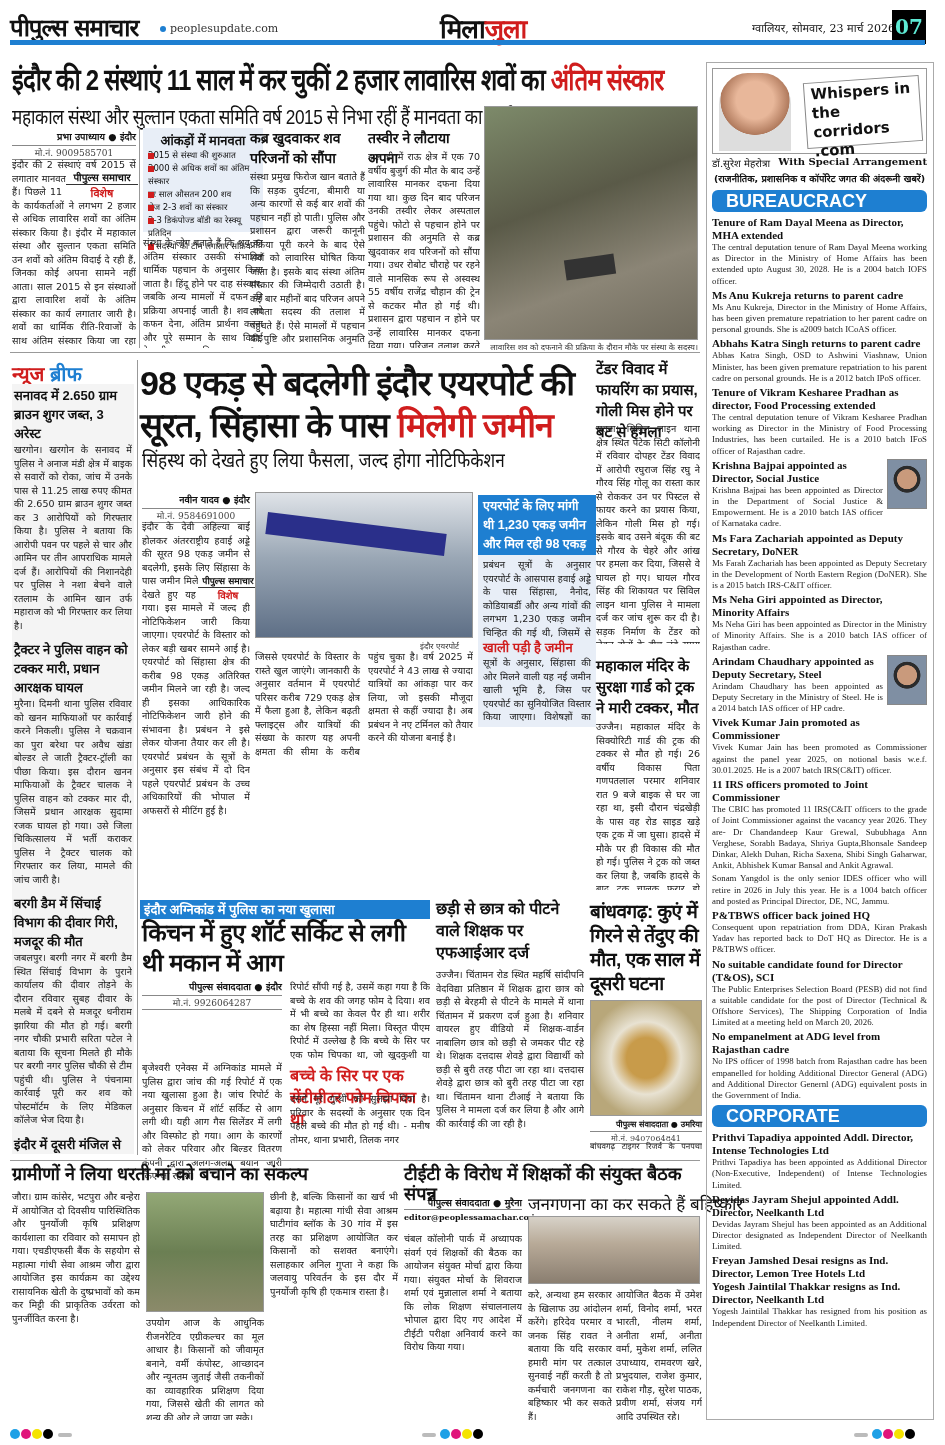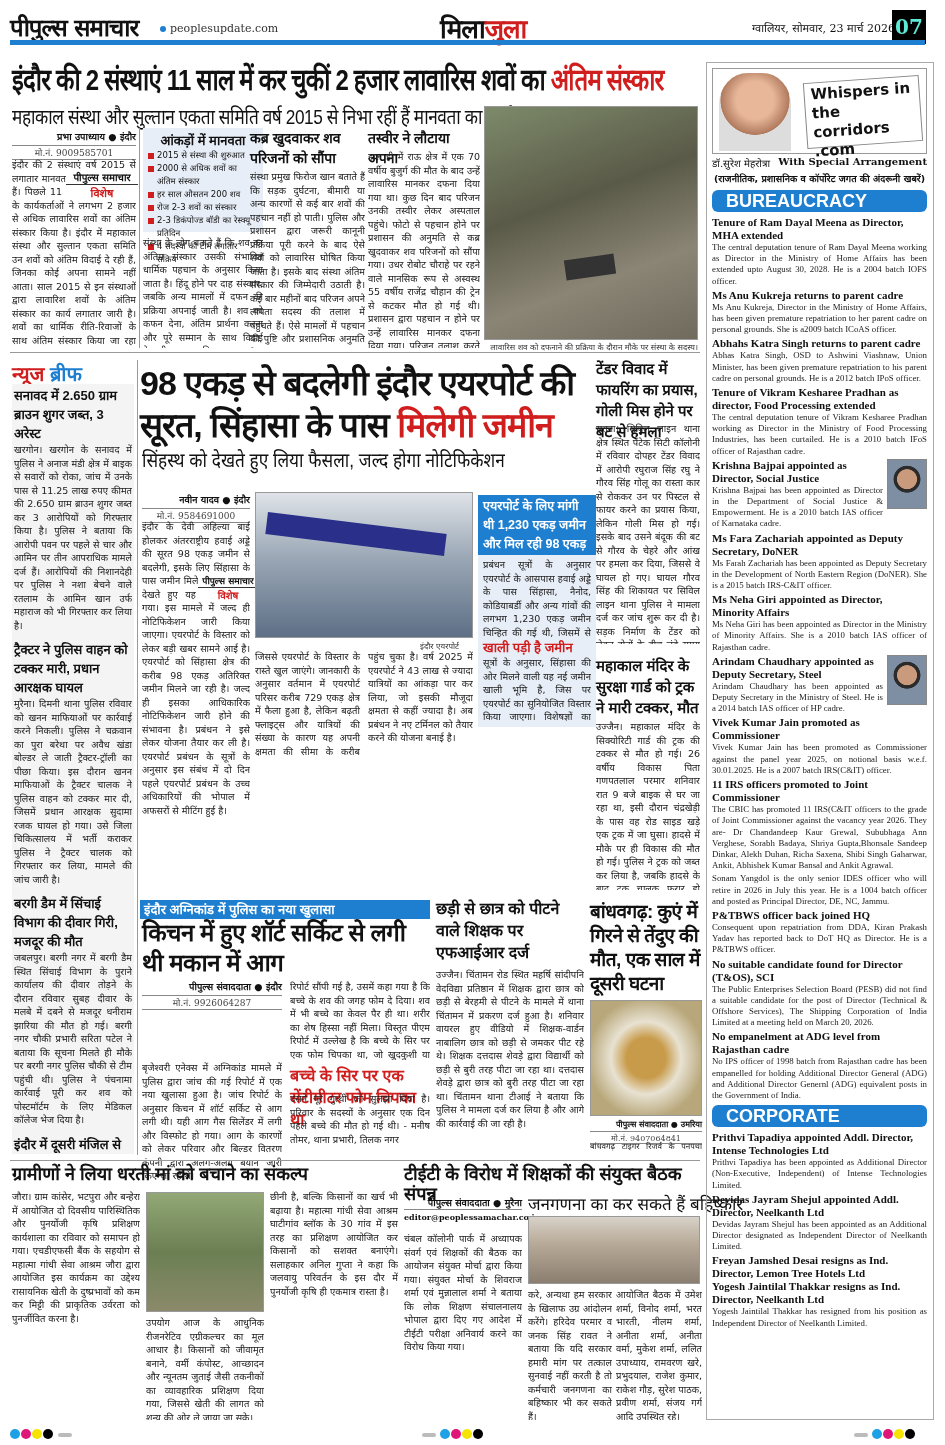--- a/index.html
+++ b/index.html
@@ -15,21 +15,21 @@
 .rule{left:10px;top:40px;width:915px;height:5px;background:#1e7fd1}
 .hl1{left:12px;top:58px;width:690px;font:bold 30px "Liberation Sans",sans-serif;letter-spacing:-1px;white-space:nowrap;transform-origin:left;transform:scaleX(.8)}
 .hl1 .red{color:#d01d1d}
 .sub1{left:12px;top:102px;font:21px "Liberation Sans",sans-serif;letter-spacing:-.5px;white-space:nowrap;transform-origin:left;transform:scaleX(.82)}
 .col{font:9.5px/13.5px "DejaVu Sans",sans-serif;text-align:justify;color:#222;overflow:hidden}
 .byline{font:bold 9.5px "DejaVu Sans",sans-serif;text-align:right}
 .byline:after{content:""}
 .mob{font:9px "DejaVu Serif",serif;text-align:center;color:#444;border-top:1px solid #888;border-bottom:1px solid #888;margin:2px 0}
 .boxtitle{font:bold 13px "Liberation Sans",sans-serif;text-align:center}
 .factbox{left:143px;top:128px;width:120px;height:104px;background:#e8eef7;padding:3px 5px}
-.factbox li{list-style:none;font:8.5px/13px "DejaVu Sans",sans-serif;position:relative;padding-left:9px}
+.factbox li{list-style:none;font:8.5px/13px "DejaVu Sans",sans-serif;position:relative;}
 .factbox li:before{content:"";position:absolute;left:0;top:4px;width:6px;height:6px;background:#d01d1d}
 .subhead{font:bold 14px "Liberation Sans",sans-serif;line-height:20px}
 .photo{background:linear-gradient(160deg,#7d8a6a,#5a5a48 40%,#8b8576 70%,#6f6a5c);border:1px solid #999}
 .caption{font:8px "DejaVu Sans",sans-serif;color:#333}
 .brief-title{left:12px;top:360px;font:bold 20px "Liberation Sans",sans-serif}
 .brief-title .red{color:#d01d1d}.brief-title .blue{color:#1e7fd1}
 .bh{font:bold 13px/19px "Liberation Sans",sans-serif}
 .vrule{width:1px;background:#999}
 .hl2{left:140px;top:362px;width:440px;font:bold 34px/42px "Liberation Sans",sans-serif;letter-spacing:-1px}
 .hl2 .red{color:#d01d1d}

